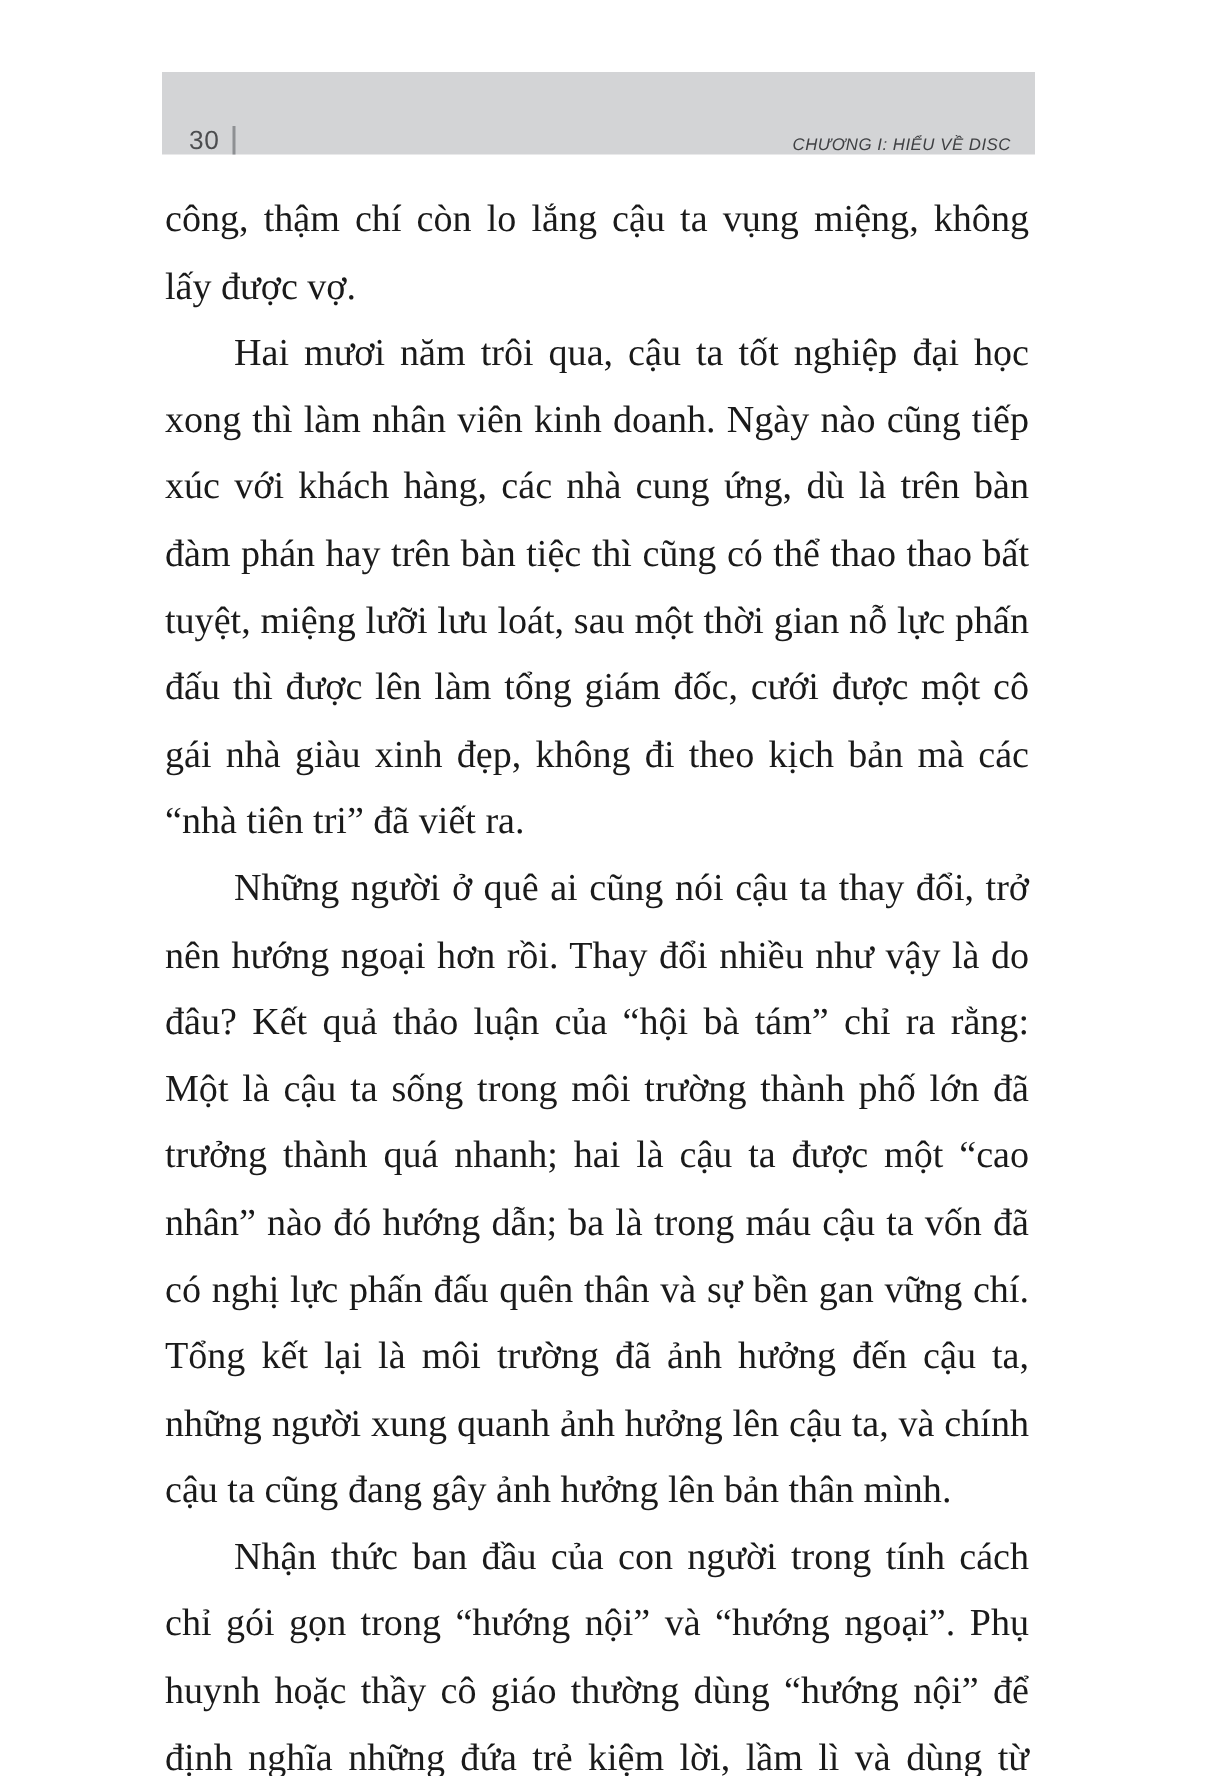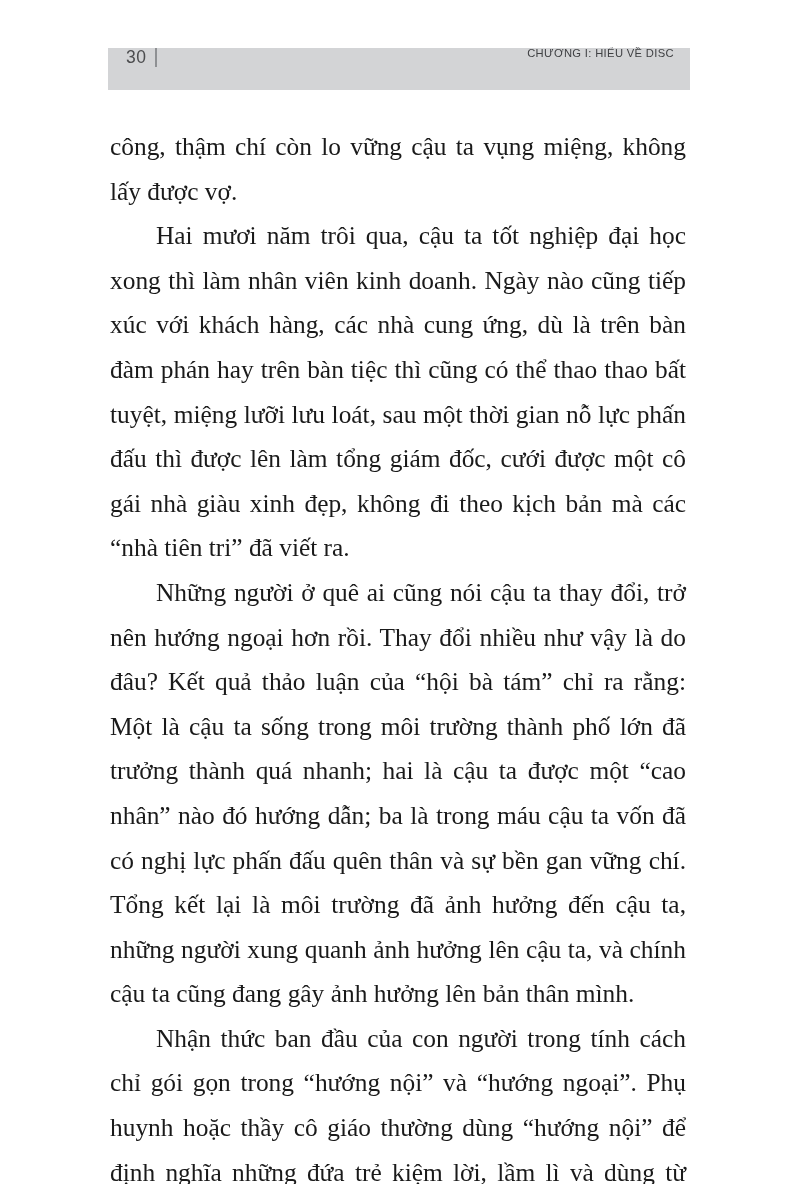--- a/index.html
+++ b/index.html
@@ -21,24 +21,24 @@
     background: #ffffff;
     box-sizing: border-box;
   }
 
   
   .header-band {
     position: absolute;
     left: 108px;
     top: 48px;
     width: 582px;
-    height: 42px;
+    height: 55px;
     background: #d3d4d6;
     display: flex;
-    align-items: flex-start;
+    align-items: flex-end;
     justify-content: space-between;
     box-sizing: border-box;
     padding: 0 16px 0 18px;
   }
 
   .header-left {
     display: flex;
     align-items: center;
     gap: 9px;
     white-space: nowrap;
@@ -59,20 +59,21 @@
     background: #8e9093;
   }
 
   .header-title {
     font-family: "Liberation Sans", "DejaVu Sans", sans-serif;
     font-size: 11.2px;
     color: #3f4043;
     letter-spacing: 0.35px;
     white-space: nowrap;
     line-height: 1;
+    font-style: italic;
   }
 
   
   .text-column {
     position: absolute;
     left: 110px;
     top: 124px;
     width: 576px;
   }
 
@@ -104,19 +105,19 @@
 
   <div class="header-band">
     <div class="header-left">
       <span class="folio">30</span>
       <span class="folio-rule"></span>
     </div>
     <span class="header-title">CHƯƠNG I: HIỂU VỀ DISC</span>
   </div>
 
   <div class="text-column">
-    <p class="para">công, thậm chí còn lo vững cậu ta vụng miệng, không lấy được vợ.</p>
+    <p class="para">công, thậm chí còn lo lắng cậu ta vụng miệng, không lấy được vợ.</p>
     <p class="para indent">Hai mươi năm trôi qua, cậu ta tốt nghiệp đại học xong thì làm nhân viên kinh doanh. Ngày nào cũng tiếp xúc với khách hàng, các nhà cung ứng, dù là trên bàn đàm phán hay trên bàn tiệc thì cũng có thể thao thao bất tuyệt, miệng lưỡi lưu loát, sau một thời gian nỗ lực phấn đấu thì được lên làm tổng giám đốc, cưới được một cô gái nhà giàu xinh đẹp, không đi theo kịch bản mà các “nhà tiên tri” đã viết ra.</p>
     <p class="para indent">Những người ở quê ai cũng nói cậu ta thay đổi, trở nên hướng ngoại hơn rồi. Thay đổi nhiều như vậy là do đâu? Kết quả thảo luận của “hội bà tám” chỉ ra rằng: Một là cậu ta sống trong môi trường thành phố lớn đã trưởng thành quá nhanh; hai là cậu ta được một “cao nhân” nào đó hướng dẫn; ba là trong máu cậu ta vốn đã có nghị lực phấn đấu quên thân và sự bền gan vững chí. Tổng kết lại là môi trường đã ảnh hưởng đến cậu ta, những người xung quanh ảnh hưởng lên cậu ta, và chính cậu ta cũng đang gây ảnh hưởng lên bản thân mình.</p>
     <p class="para indent cut">Nhận thức ban đầu của con người trong tính cách chỉ gói gọn trong “hướng nội” và “hướng ngoại”. Phụ huynh hoặc thầy cô giáo thường dùng “hướng nội” để định nghĩa những đứa trẻ kiệm lời, lầm lì và dùng từ “hướng ngoại” để định nghĩa những đứa trẻ lanh lợi, tinh nghịch. Những định nghĩa này một khi đã lọt vào tai, ngấm vào</p>
   </div>
 
 </div>
 
 </body></html>

